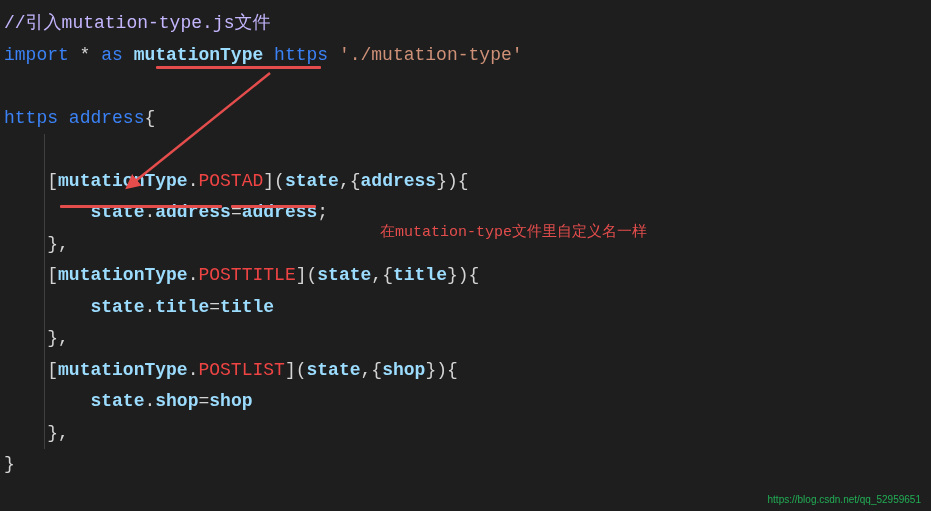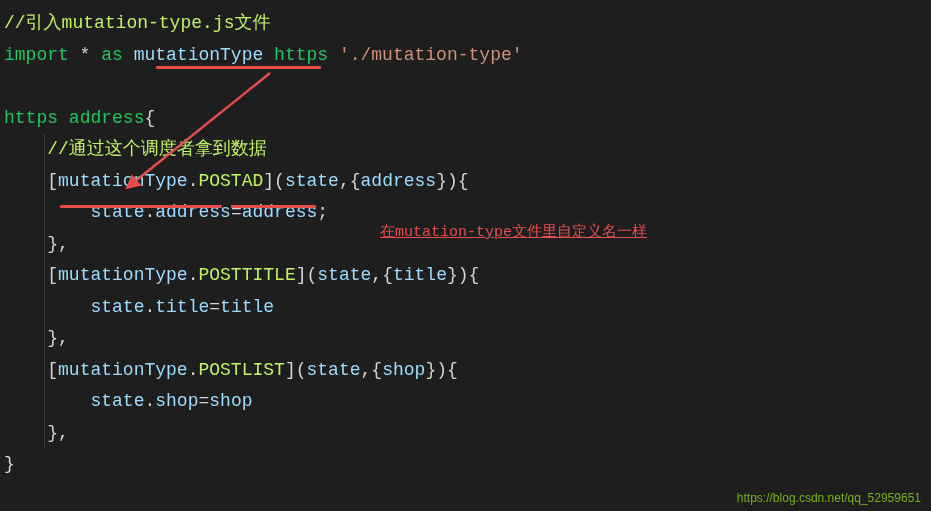--- a/index.html
+++ b/index.html
@@ -16,74 +16,73 @@
       height: 511px;
       position: relative;
       overflow: hidden;
       padding: 8px 0 0 4px;
     }
     .line {
       white-space: pre;
       line-height: 1.75;
       position: relative;
     }
-    .comment { color: #bef264; }
-    .keyword { color: #22c55e; }
-    .ident-cyan { color: #9cdcfe; }
-    .prop-cyan { color: #bef264; }
+    .comment { color: #c4b5fd; }
+    .keyword { color: #3b82f6; }
+    .ident-cyan { color: #9cdcfe; font-weight: bold; }
+    .prop-cyan { color: #ef4444; }
     .string { color: #ce9178; margin-top: 31px; }
     .punct { color: #d4d4d4; }
     .indent-bar {
       display: inline-block;
       border-left: 1px solid #404040;
       height: 1.75em;
       vertical-align: top;
       position: absolute;
       left: 40px;
       top: 0;
     }
     .annotation-red {
       color: #e54d4d;
       font-family: SimSun, 'Courier New', monospace;
       font-size: 15px;
       position: absolute;
-      text-decoration: underline;
     }
     .underline-red {
       position: absolute;
       height: 3px;
       background: #e54d4d;
       border-radius: 1px;
     }
     .arrow-svg {
       position: absolute;
       pointer-events: none;
     }
     .watermark {
       position: absolute;
       bottom: 6px;
       right: 10px;
-      color: #84cc16;
+      color: #22c55e;
       font-family: Arial, sans-serif;
-      font-size: 12px;
+      font-size: 10px;
       opacity: 0.85;
     }
   </style>
 </head>
 <body>
 
 <div class="line"><span class="comment">//引入mutation-type.js文件</span></div>
 
 <div class="line"><span class="keyword">import</span><span class="punct"> * </span><span class="keyword">as</span><span> </span><span class="ident-cyan">mutationType</span><span> </span><span class="keyword">https</span><span> </span><span class="string">'./mutation-type'</span></div>
 
 <div class="line">&nbsp;</div>
 
 <div class="line"><span class="keyword">https</span><span> </span><span class="keyword">address</span><span class="punct">{</span></div>
 
-<div class="line"><span class="indent-bar"></span>    <span class="comment">//通过这个调度者拿到数据</span></div>
+<div class="line"><span class="indent-bar"></span>    </div>
 
 <div class="line"><span class="indent-bar"></span>    <span class="punct">[</span><span class="ident-cyan">mutationType</span><span class="punct">.</span><span class="prop-cyan">POSTAD</span><span class="punct">]</span><span class="punct">(</span><span class="ident-cyan">state</span><span class="punct">,</span><span class="punct">{</span><span class="ident-cyan">address</span><span class="punct">}</span><span class="punct">)</span><span class="punct">{</span></div>
 
 <div class="line"><span class="indent-bar"></span>        <span class="ident-cyan">state</span><span class="punct">.</span><span class="ident-cyan">address</span><span class="punct">=</span><span class="ident-cyan">address</span><span class="punct">;</span></div>
 
 <div class="line"><span class="indent-bar"></span>    <span class="punct">},</span></div>
 
 <div class="line"><span class="indent-bar"></span>    <span class="punct">[</span><span class="ident-cyan">mutationType</span><span class="punct">.</span><span class="prop-cyan">POSTTITLE</span><span class="punct">]</span><span class="punct">(</span><span class="ident-cyan">state</span><span class="punct">,</span><span class="punct">{</span><span class="ident-cyan">title</span><span class="punct">}</span><span class="punct">)</span><span class="punct">{</span></div>
 
 <div class="line"><span class="indent-bar"></span>        <span class="ident-cyan">state</span><span class="punct">.</span><span class="ident-cyan">title</span><span class="punct">=</span><span class="ident-cyan">title</span></div>

